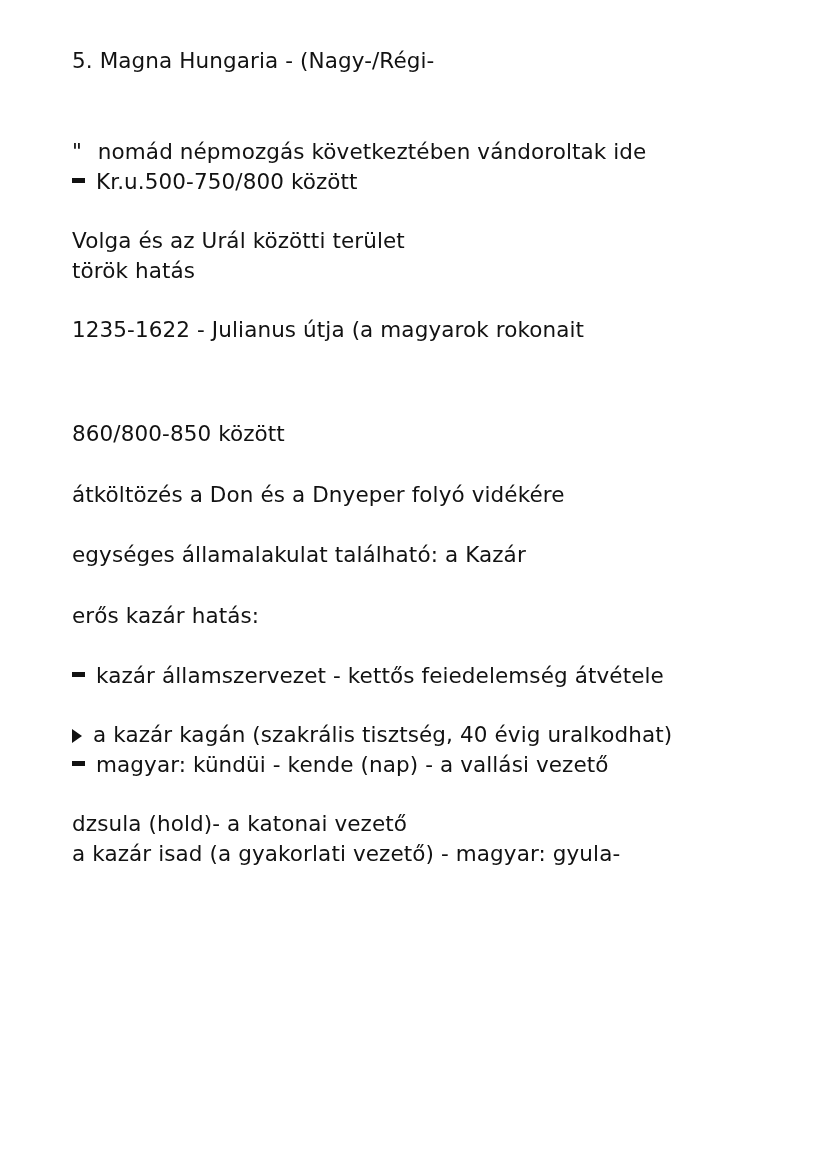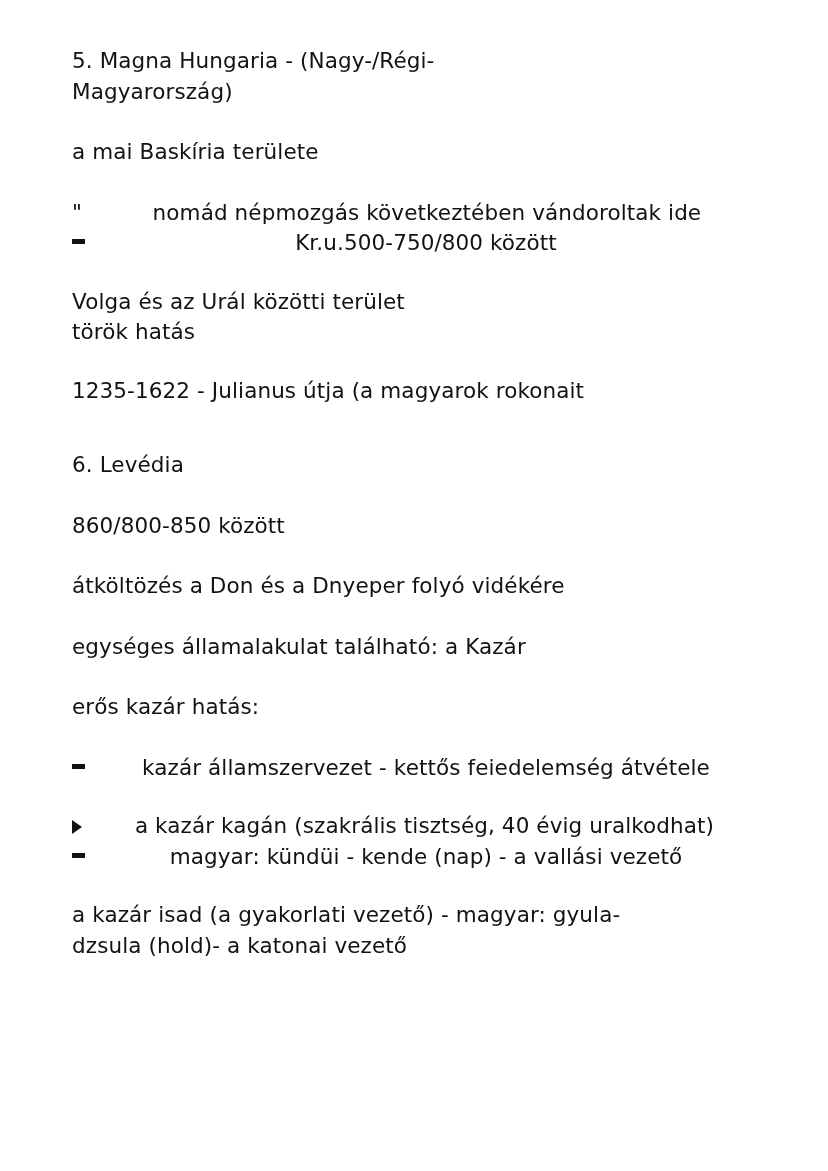--- a/index.html
+++ b/index.html
@@ -57,33 +57,31 @@
     flex: 0 0 auto;
     width: 0;
     height: 0;
     border-left: 10px solid #121212;
     border-top: 7px solid transparent;
     border-bottom: 7px solid transparent;
     position: relative;
     top: 1px;
     margin-right: 2px;
   }
-  .txt { flex: 1 1 auto; text-align: center; }
+  .txt { flex: 1 1 auto; }
 </style>
 </head>
 <body>
 
 <div class="page">
 
   <div class="block">5. Magna Hungaria - (Nagy-/Régi-</div>
-  <div class="block">Magyarország)</div>
 
   <div class="gap-lg"></div>
 
-  <div class="block">a mai Baskíria területe</div>
 
   <div class="gap-lg"></div>
 
   <div class="bullet-row">
     <span class="quote-glyph">"</span>
     <span class="block txt"> nomád népmozgás következtében vándoroltak ide</span>
   </div>
 
   <div class="bullet-row">
     <span class="dash-glyph"></span>
@@ -94,21 +92,20 @@
 
   <div class="block">Volga és az Urál közötti terület</div>
   <div class="block">török hatás</div>
 
   <div class="gap-md"></div>
 
   <div class="block">1235-1622 - Julianus útja (a magyarok rokonait</div>
 
   <div class="gap-xl"></div>
 
-  <div class="block">6. Levédia</div>
 
   <div class="gap-lg"></div>
 
   <div class="block">860/800-850 között</div>
 
   <div class="gap-lg"></div>
 
   <div class="block">átköltözés a Don és a Dnyeper folyó vidékére</div>
 
   <div class="gap-lg"></div>
@@ -133,16 +130,16 @@
     <span class="block txt">a kazár kagán (szakrális tisztség, 40 évig uralkodhat)</span>
   </div>
 
   <div class="bullet-row">
     <span class="dash-glyph"></span>
     <span class="block txt">magyar: kündüi - kende (nap) - a vallási vezető</span>
   </div>
 
   <div class="gap-md"></div>
 
+  <div class="block">dzsula (hold)- a katonai vezető</div>
   <div class="block">a kazár isad (a gyakorlati vezető) - magyar: gyula-</div>
-  <div class="block">dzsula (hold)- a katonai vezető</div>
 
 </div>
 
 </body></html>

